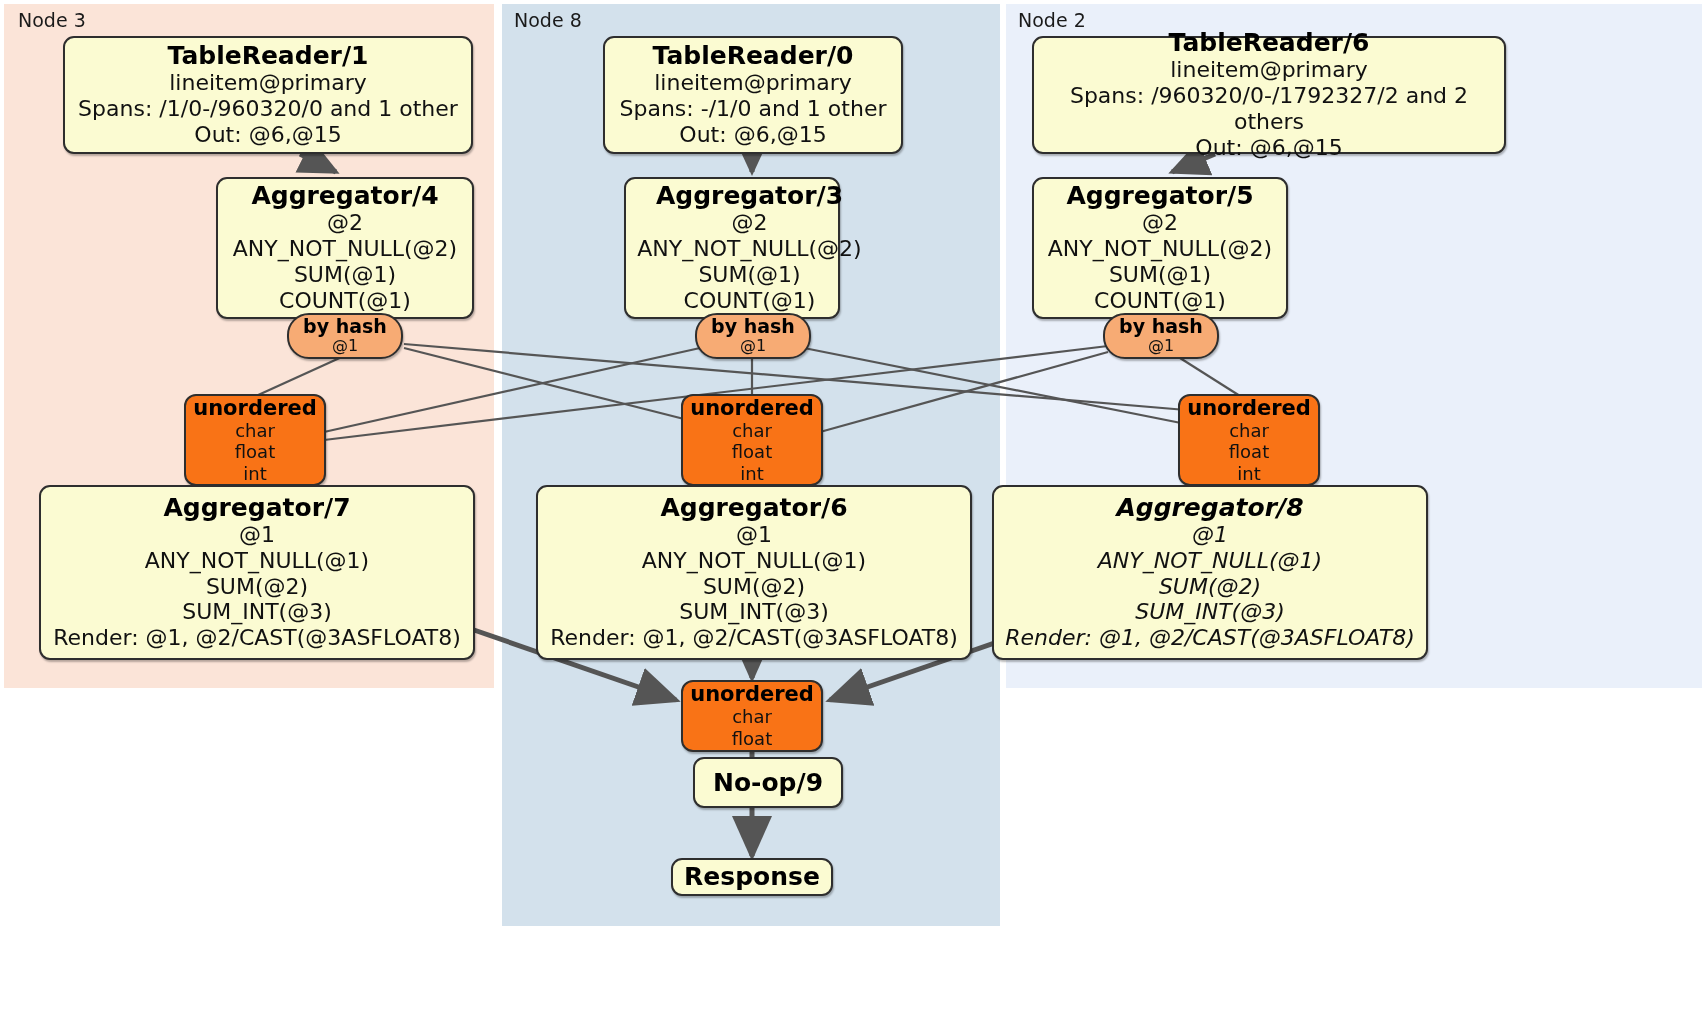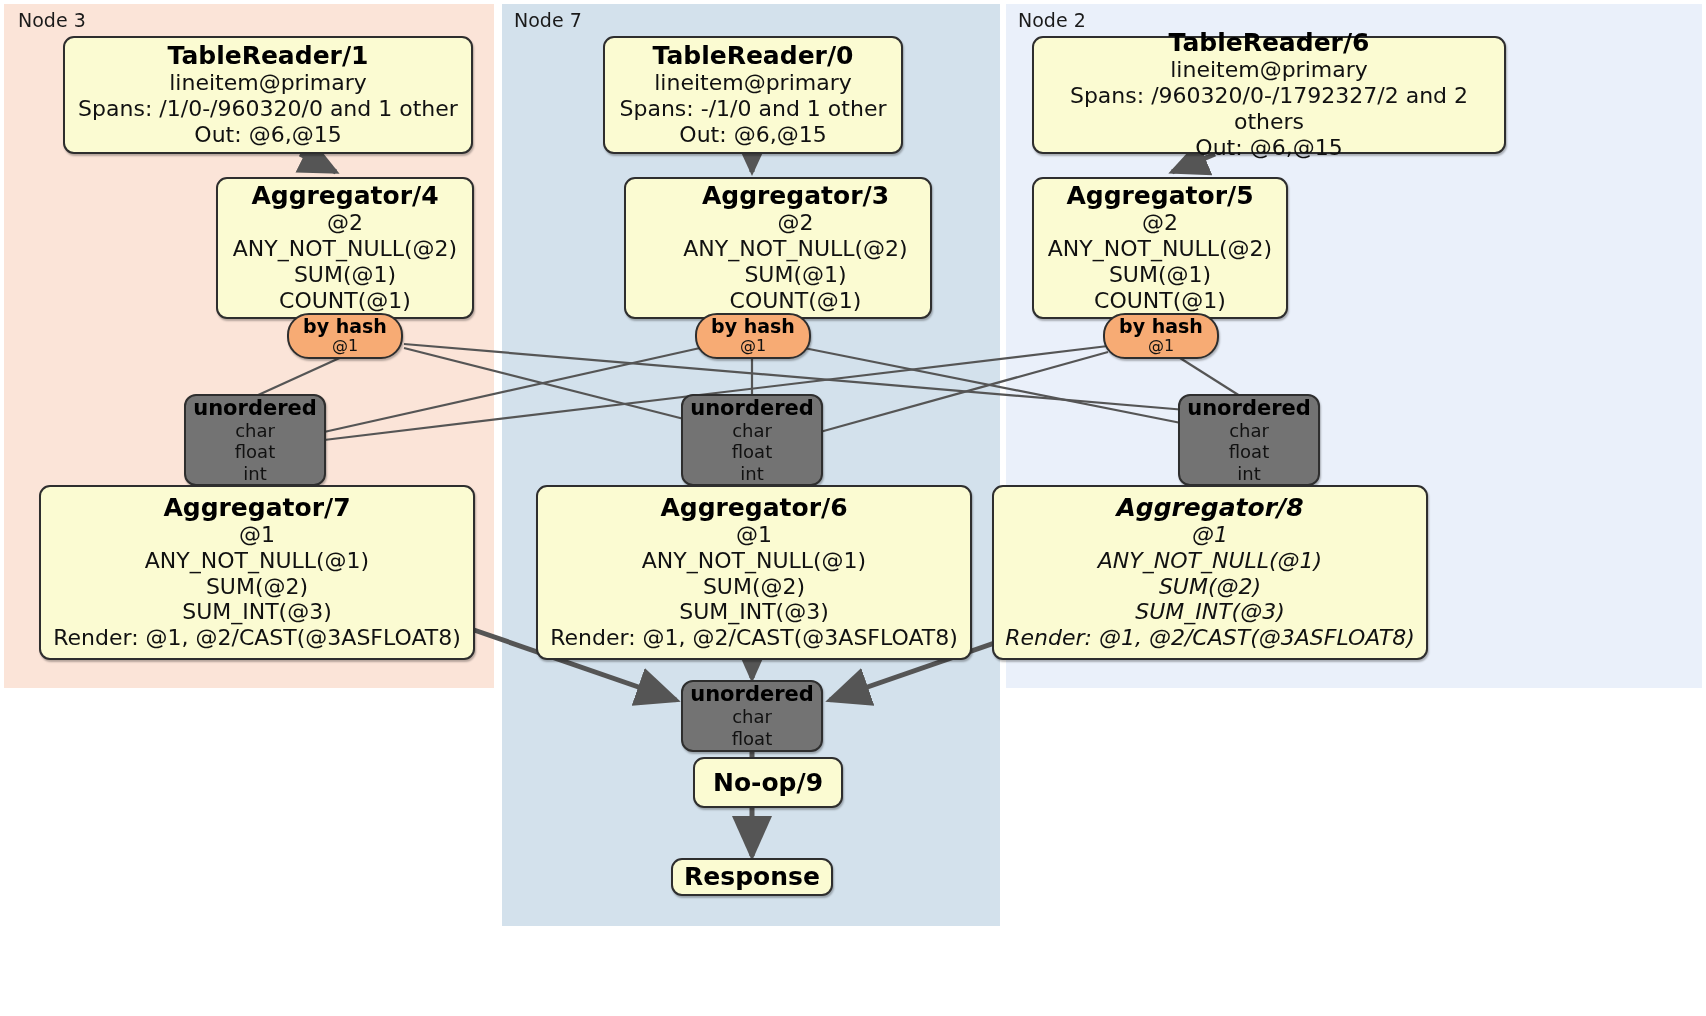--- a/index.html
+++ b/index.html
@@ -26,37 +26,37 @@
   .proc{background:#fbfbd2;border:2px solid #2e2e2e;border-radius:11px;
         box-shadow:1px 2px 2px rgba(0,0,0,.28);}
   .proc .ttl{font-weight:bold;font-size:25px;color:#000;line-height:1.12;}
   .proc .ln{font-size:22px;color:#111;line-height:1.18;}
 
   .router-hash{background:#f7ab74;border:2px solid #2e2e2e;
                border-radius:22px;box-shadow:1px 2px 2px rgba(0,0,0,.28);}
   .router-hash .ttl{font-weight:bold;font-size:19px;color:#000;line-height:1.1;}
   .router-hash .ln{font-size:16px;color:#111;line-height:1.15;}
 
-  .router-un{background:#737373;border:2px solid #2e2e2e;
+  .router-un{background:#f97316;border:2px solid #2e2e2e;
              border-radius:12px;box-shadow:1px 2px 2px rgba(0,0,0,.28);}
   .router-un .ttl{font-weight:bold;font-size:21px;color:#000;line-height:1.15;}
   .router-un .ln{font-size:18px;color:#111;line-height:1.2;}
 
   .noop .ttl,.resp .ttl{font-weight:bold;font-size:25px;color:#000;}
 </style>
 </head>
 <body>
 
 <div id="stage">
 
   <div class="panel" style="left:4px;top:4px;width:490px;height:684px;background:#fbe4d8;"></div>
   <div class="panel-label" style="left:18px;top:9px;">Node 3</div>
 
   <div class="panel" style="left:502px;top:4px;width:498px;height:922px;background:#d3e1ec;"></div>
-  <div class="panel-label" style="left:514px;top:9px;">Node 7</div>
+  <div class="panel-label" style="left:514px;top:9px;">Node 8</div>
 
   <div class="panel" style="left:1006px;top:4px;width:696px;height:684px;background:#eaf0fa;"></div>
   <div class="panel-label" style="left:1018px;top:9px;">Node 2</div>
 
   <svg id="edges" viewBox="0 0 1706 1016">
     <defs>
       <marker id="ah" markerWidth="9" markerHeight="9" refX="7.2" refY="4.5" orient="auto" markerUnits="strokeWidth">
         <path d="M0,0.8 L8,4.5 L0,8.2 z" fill="#555"></path>
       </marker>
       <marker id="ahs" markerWidth="10" markerHeight="10" refX="8" refY="5" orient="auto" markerUnits="strokeWidth">
@@ -122,21 +122,21 @@
   </div>
 
   <div class="box proc" style="left:216px;top:177px;width:258px;height:142px;">
     <div class="ttl">Aggregator/4</div>
     <div class="ln">@2</div>
     <div class="ln">ANY_NOT_NULL(@2)</div>
     <div class="ln">SUM(@1)</div>
     <div class="ln">COUNT(@1)</div>
   </div>
 
-  <div class="box proc" style="left:624px;top:177px;width:308px;height:142px;padding-left:35px;">
+  <div class="box proc" style="left:624px;top:177px;width:216px;height:142px;padding-left:35px;">
     <div class="ttl">Aggregator/3</div>
     <div class="ln">@2</div>
     <div class="ln">ANY_NOT_NULL(@2)</div>
     <div class="ln">SUM(@1)</div>
     <div class="ln">COUNT(@1)</div>
   </div>
 
   <div class="box proc" style="left:1032px;top:177px;width:256px;height:142px;">
     <div class="ttl">Aggregator/5</div>
     <div class="ln">@2</div>

